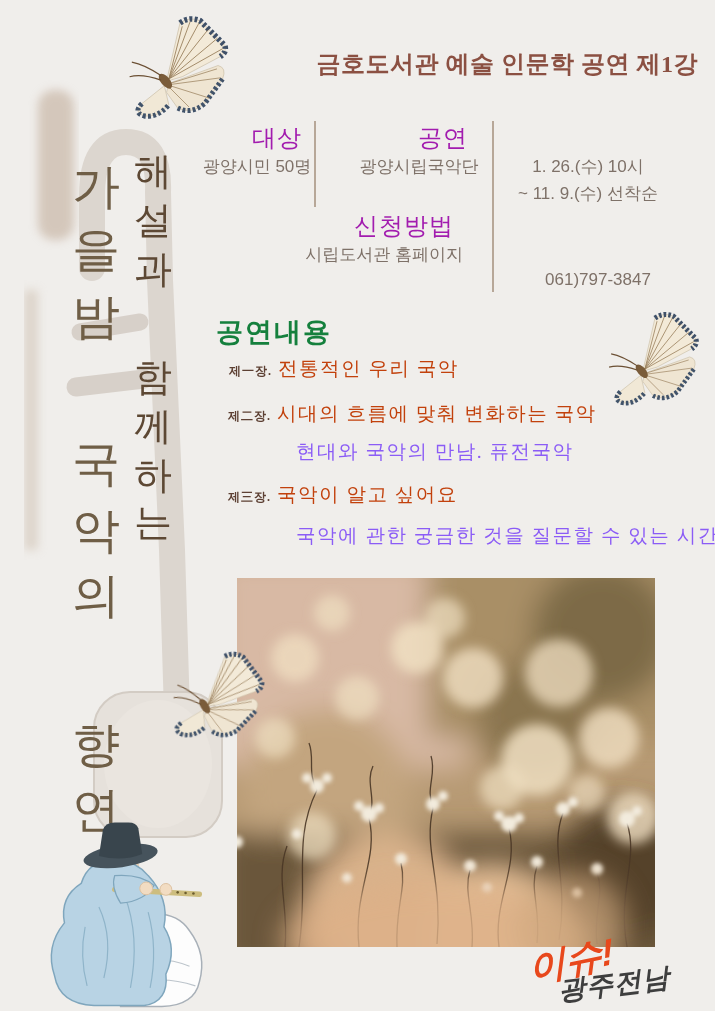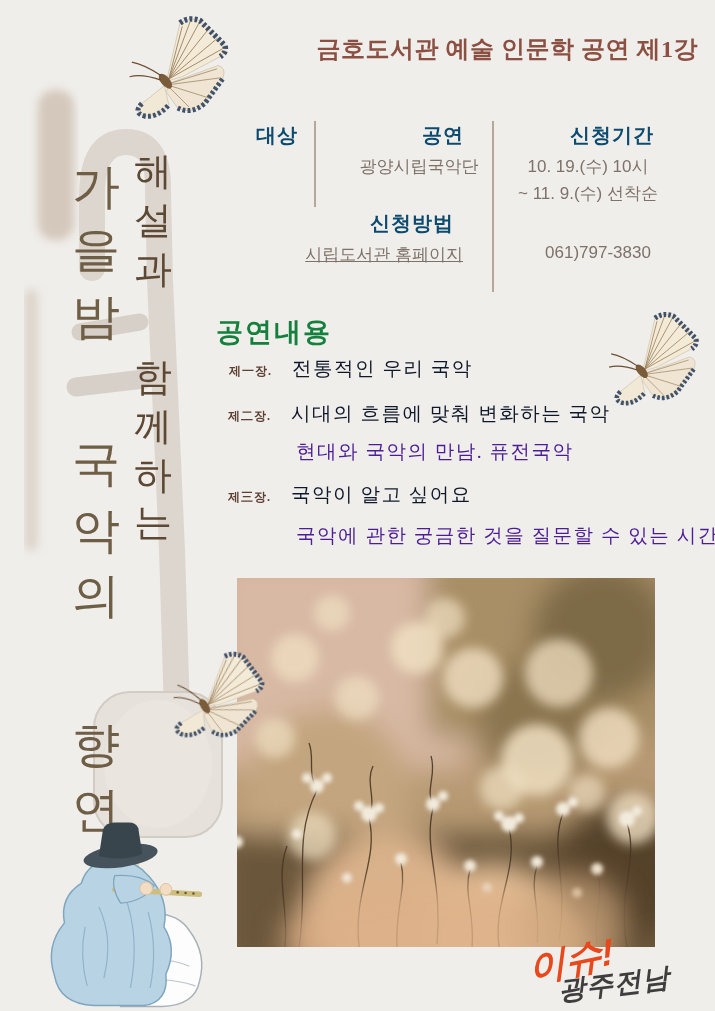--- a/index.html
+++ b/index.html
@@ -4,38 +4,38 @@
 <style>
   * { margin:0; padding:0; box-sizing:border-box; }
   html,body { background:#e8e6e3; }
   .poster{
     position:relative; width:715px; height:1011px; overflow:hidden;
     background:#f0eeeb;
     font-family:"Liberation Serif","DejaVu Serif",serif;
   }
   .abs{ position:absolute; white-space:nowrap; }
   
-  .hline{ right:17px; text-align:right; color:#8b5042; font-weight:700; letter-spacing:.5px; }
+  .hline{ right:17px; text-align:right; color:#8b5042; font-weight:700; letter-spacing:.5px;margin-top:15px; }
   .hline1{ top:33px; font-size:24px; }
   .hline2{ top:65px; font-size:27px; }
   
   .vtitle{ writing-mode:vertical-rl; text-orientation:upright; }
   .vmain{ left:64px; top:131px; font-size:48px; color:#6f5e46; letter-spacing:17px; word-spacing:14px; }
   .vsub{ left:127px; top:127px; font-size:38px; color:#5d4834; letter-spacing:11px; word-spacing:6px; }
   
-  .ilabel{ font-weight:700; font-size:20px; color:#0c4a6e; letter-spacing:1px; }
+  .ilabel{ font-weight:400; font-size:24px; color:#a21caf; letter-spacing:1px; }
   .ivalue{ font-family:"Liberation Sans","DejaVu Sans",sans-serif; font-size:17px; color:#7e7168; }
   .ctr{ width:200px; text-align:center; }
   .rgt{ width:200px; text-align:right; }
   .vline{ width:2px; background:#b7a798; }
   
   .pheading{ left:216px; top:314px; font-size:27px; font-weight:700; color:#15803d; letter-spacing:2px; }
   .prow .no{ font-weight:700; font-size:12px; color:#5d4033; letter-spacing:1px; }
-  .prow .txt{ font-size:19.5px; color:#0f172a; letter-spacing:1.5px; margin-left:20px; }
-  .psub{ font-size:19.5px; color:#4c1d95; letter-spacing:1.5px; }
+  .prow .txt{ font-size:19.5px; color:#c2410c; letter-spacing:1.5px; margin-left:6px; }
+  .psub{ font-size:19.5px; color:#8b5cf6; letter-spacing:1.5px; }
   
   .photo{ left:237px; top:578px; width:418px; height:369px; overflow:hidden; }
   
   .logo-issue{ left:528px; top:936px; font-size:37px; font-weight:800; font-style:italic;
     color:#e8481c; transform:rotate(-12deg) skewX(-6deg);
     font-family:"Liberation Sans","DejaVu Sans",sans-serif; }
   .logo-region{ left:558px; top:966px; font-size:27px; font-weight:700; font-style:italic;
     color:#3e3e3e; transform:rotate(-7deg);
     font-family:"Liberation Sans","DejaVu Sans",sans-serif; letter-spacing:1px; }
   svg{ position:absolute; display:block; }
@@ -98,35 +98,35 @@
     <rect x="70" y="612" width="128" height="145" rx="36" fill="#e6e1db" stroke="#d3ccc4" stroke-width="2"></rect>
     <ellipse cx="134" cy="684" rx="54" ry="64" fill="#eae5df"></ellipse>
   </svg>
 
   <div class="abs vtitle vmain">가을밤 국악의 향연</div>
   <div class="abs vtitle vsub">해설과 함께하는</div>
 
   <div class="abs hline hline1">금호도서관 예술 인문학 공연 제1강</div>
 
   <div class="abs ilabel ctr" style="left:177px; top:122px;">대상</div>
+  <div class="abs ivalue ctr" style="left:157px; top:155px;">광양시민 50명</div>
 
   <div class="abs ivalue ctr" style="left:319px; top:155px;">광양시립국악단</div>
   <div class="abs ilabel ctr" style="left:343px; top:122px;">공연</div>
 
-  <div class="abs ilabel ctr" style="left:512px; top:122px;">신청기간</div>
-  <div class="abs ivalue ctr" style="left:488px; top:155px;">10. 19.(수) 10시</div>
+  <div class="abs ivalue ctr" style="left:488px; top:155px;">1. 26.(수) 10시</div>
   <div class="abs ivalue ctr" style="left:488px; top:182px;">~ 11. 9.(수) 선착순</div>
 
   <div class="abs vline" style="left:314px; top:121px; height:86px;"></div>
   <div class="abs vline" style="left:492px; top:121px; height:171px;"></div>
 
   <div class="abs ilabel rgt" style="left:254px; top:210px;">신청방법</div>
-  <div class="abs ivalue rgt" style="left:263px; top:243px;text-decoration:underline;">시립도서관 홈페이지</div>
-
-  <div class="abs ivalue ctr" style="left:498px; top:243px;">061)797-3830</div>
+  <div class="abs ivalue rgt" style="left:263px; top:243px;">시립도서관 홈페이지</div>
+
+  <div class="abs ivalue ctr" style="left:498px; top:270px;">061)797-3847</div>
 
   <div class="abs pheading">공연내용</div>
 
   <div class="abs prow" style="left:229px; top:355px;">
     <span class="no">제一장.</span><span class="txt">전통적인 우리 국악</span>
   </div>
   <div class="abs prow" style="left:228px; top:400px;">
     <span class="no">제二장.</span><span class="txt">시대의 흐름에 맞춰 변화하는 국악</span>
   </div>
   <div class="abs psub" style="left:296px; top:438px;">현대와 국악의 만남. 퓨전국악</div>

